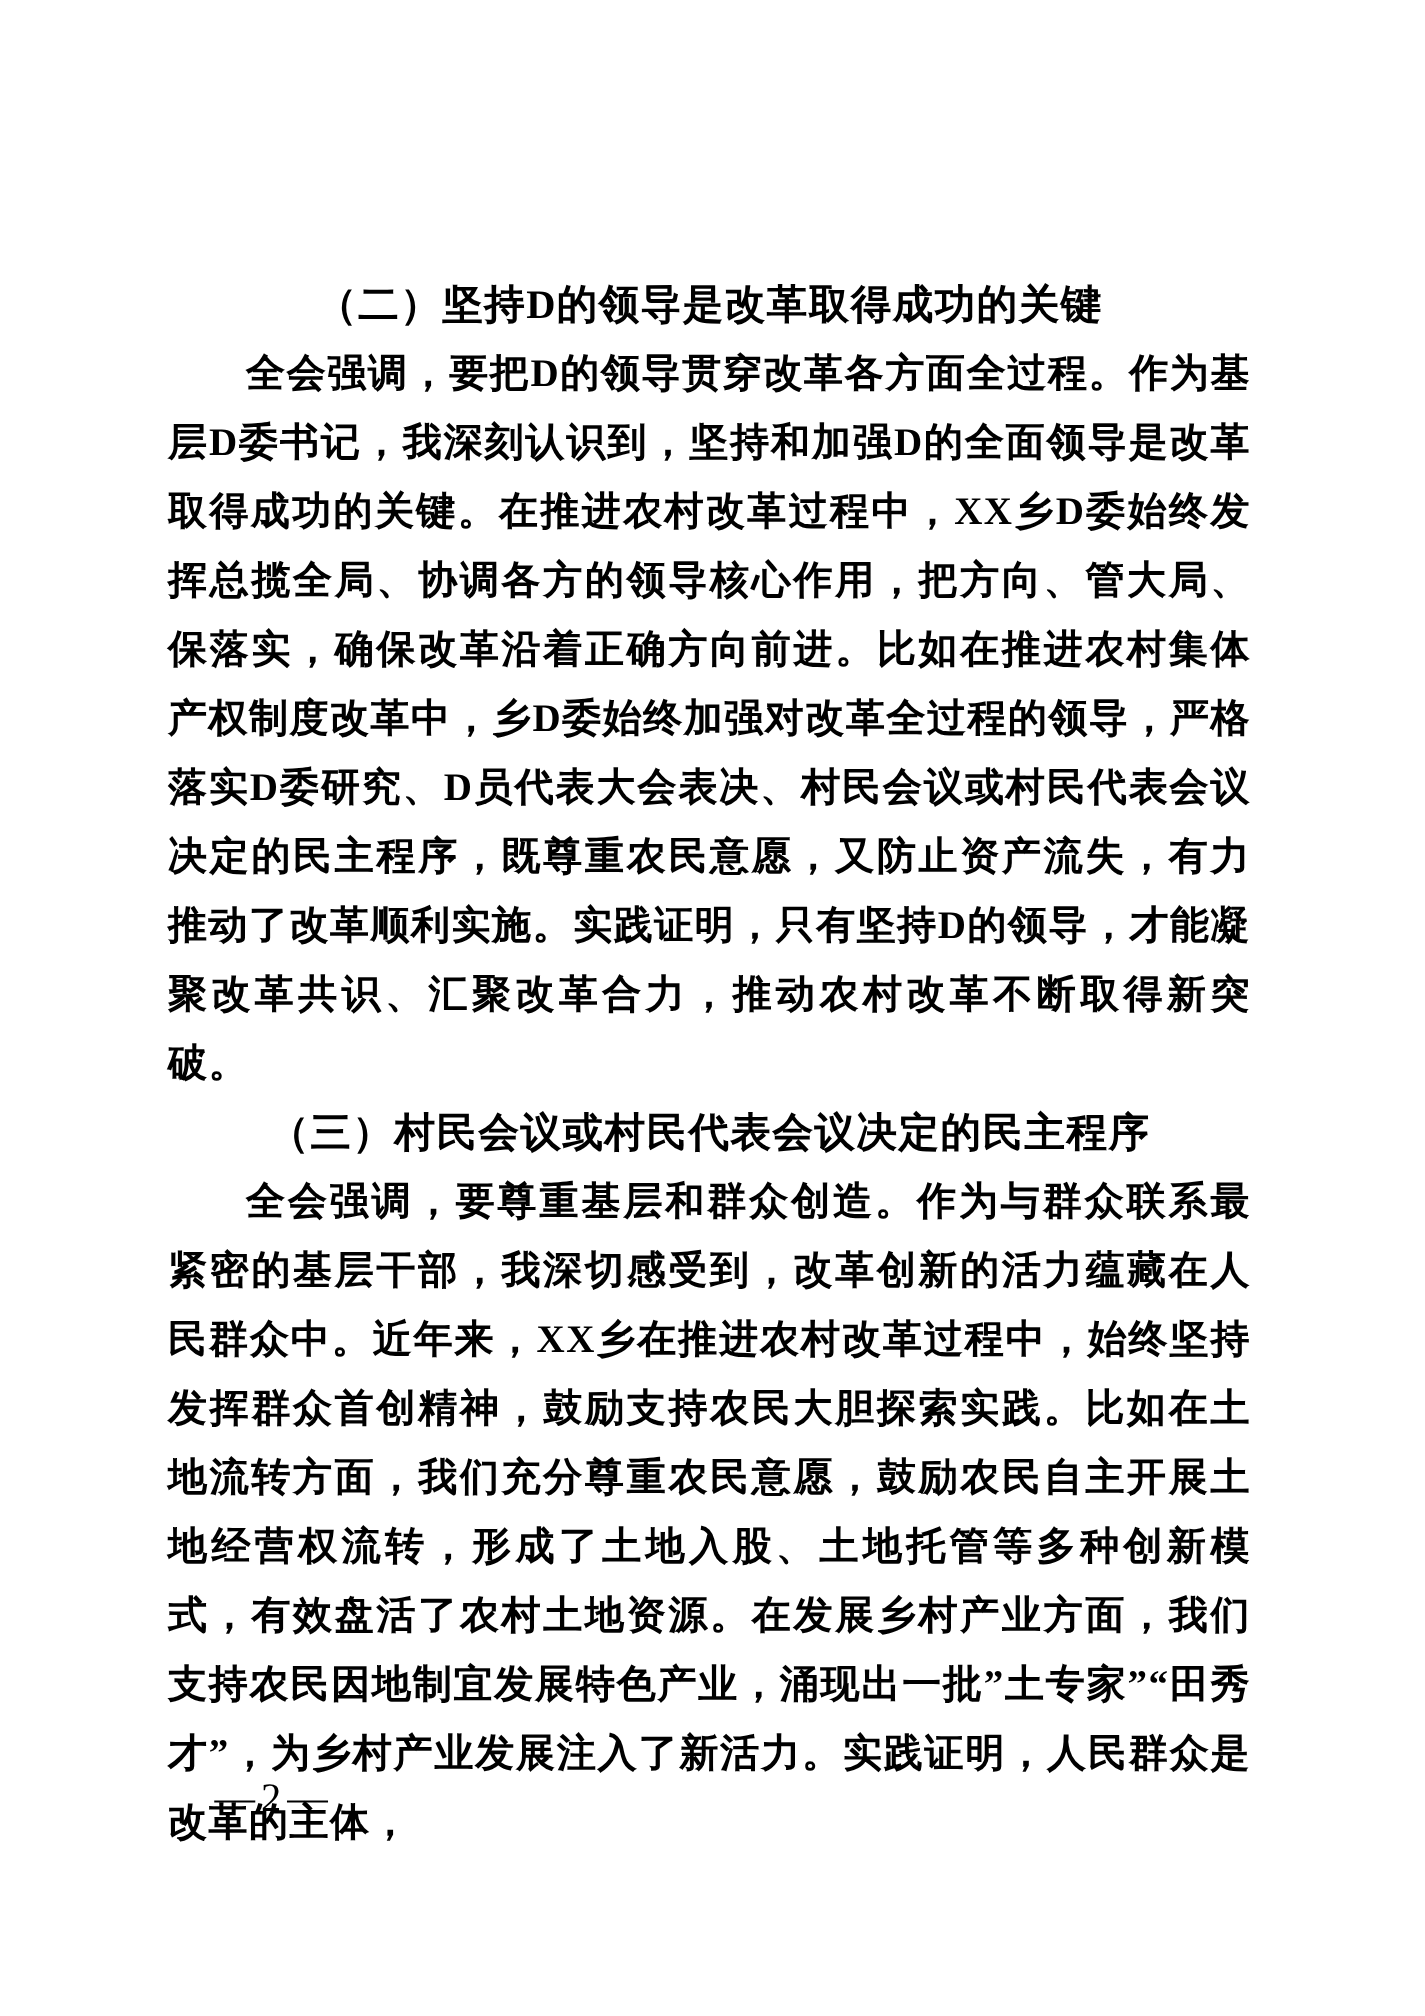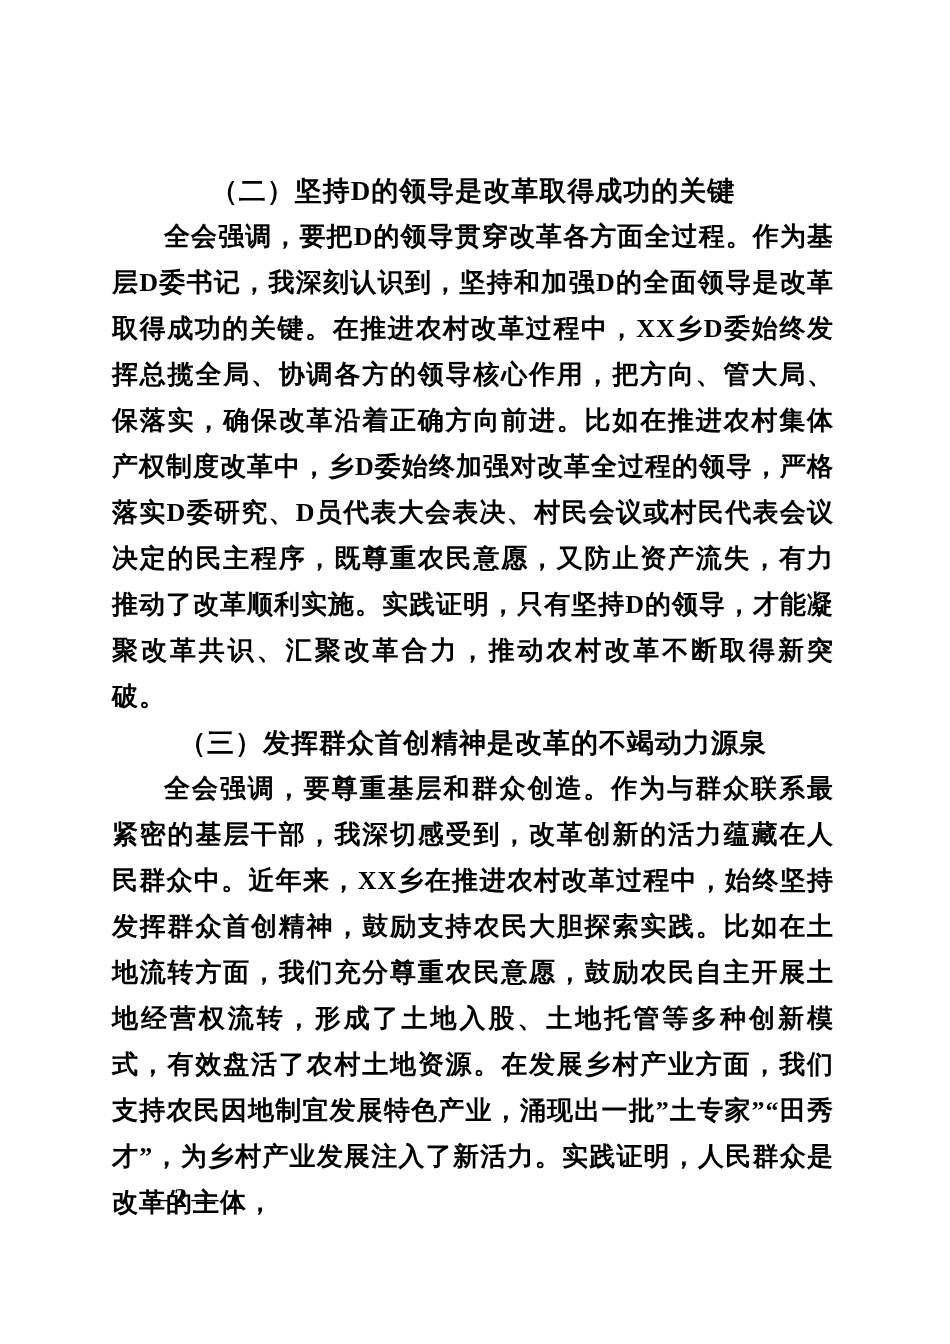--- a/index.html
+++ b/index.html
@@ -17,21 +17,21 @@
   }
   .page {
     position: relative;
     width: 950px;
     height: 1344px;
     background: #ffffff;
   }
   .content {
     position: absolute;
     left: 112px;
-    top: 168px;
+    top: 180px;
     width: 722px;
   }
   .section-heading {
     font-size: 27px;
     font-weight: bold;
     text-align: center;
     margin: 0;
     line-height: 46px;
     letter-spacing: 1px;
     white-space: nowrap;
@@ -54,17 +54,17 @@
     line-height: 36px;
   }
 </style>
 </head>
 <body>
 
 <div class="page">
   <div class="content">
     <h2 class="section-heading">（二）坚持D的领导是改革取得成功的关键</h2>
     <p class="section-paragraph">全会强调，要把D的领导贯穿改革各方面全过程。作为基层D委书记，我深刻认识到，坚持和加强D的全面领导是改革取得成功的关键。在推进农村改革过程中，XX乡D委始终发挥总揽全局、协调各方的领导核心作用，把方向、管大局、保落实，确保改革沿着正确方向前进。比如在推进农村集体产权制度改革中，乡D委始终加强对改革全过程的领导，严格落实D委研究、D员代表大会表决、村民会议或村民代表会议决定的民主程序，既尊重农民意愿，又防止资产流失，有力推动了改革顺利实施。实践证明，只有坚持D的领导，才能凝聚改革共识、汇聚改革合力，推动农村改革不断取得新突破。</p>
-    <h2 class="section-heading">（三）发挥群众首创精神是改革的不竭动力源泉</h2>
+    <h2 class="section-heading">（三）村民会议或村民代表会议决定的民主程序</h2>
     <p class="section-paragraph">全会强调，要尊重基层和群众创造。作为与群众联系最紧密的基层干部，我深切感受到，改革创新的活力蕴藏在人民群众中。近年来，XX乡在推进农村改革过程中，始终坚持发挥群众首创精神，鼓励支持农民大胆探索实践。比如在土地流转方面，我们充分尊重农民意愿，鼓励农民自主开展土地经营权流转，形成了土地入股、土地托管等多种创新模式，有效盘活了农村土地资源。在发展乡村产业方面，我们支持农民因地制宜发展特色产业，涌现出一批”土专家”“田秀才”，为乡村产业发展注入了新活力。实践证明，人民群众是改革的主体，</p>
   </div>
   <div class="page-footer">—2—</div>
 </div>
 
 </body></html>

